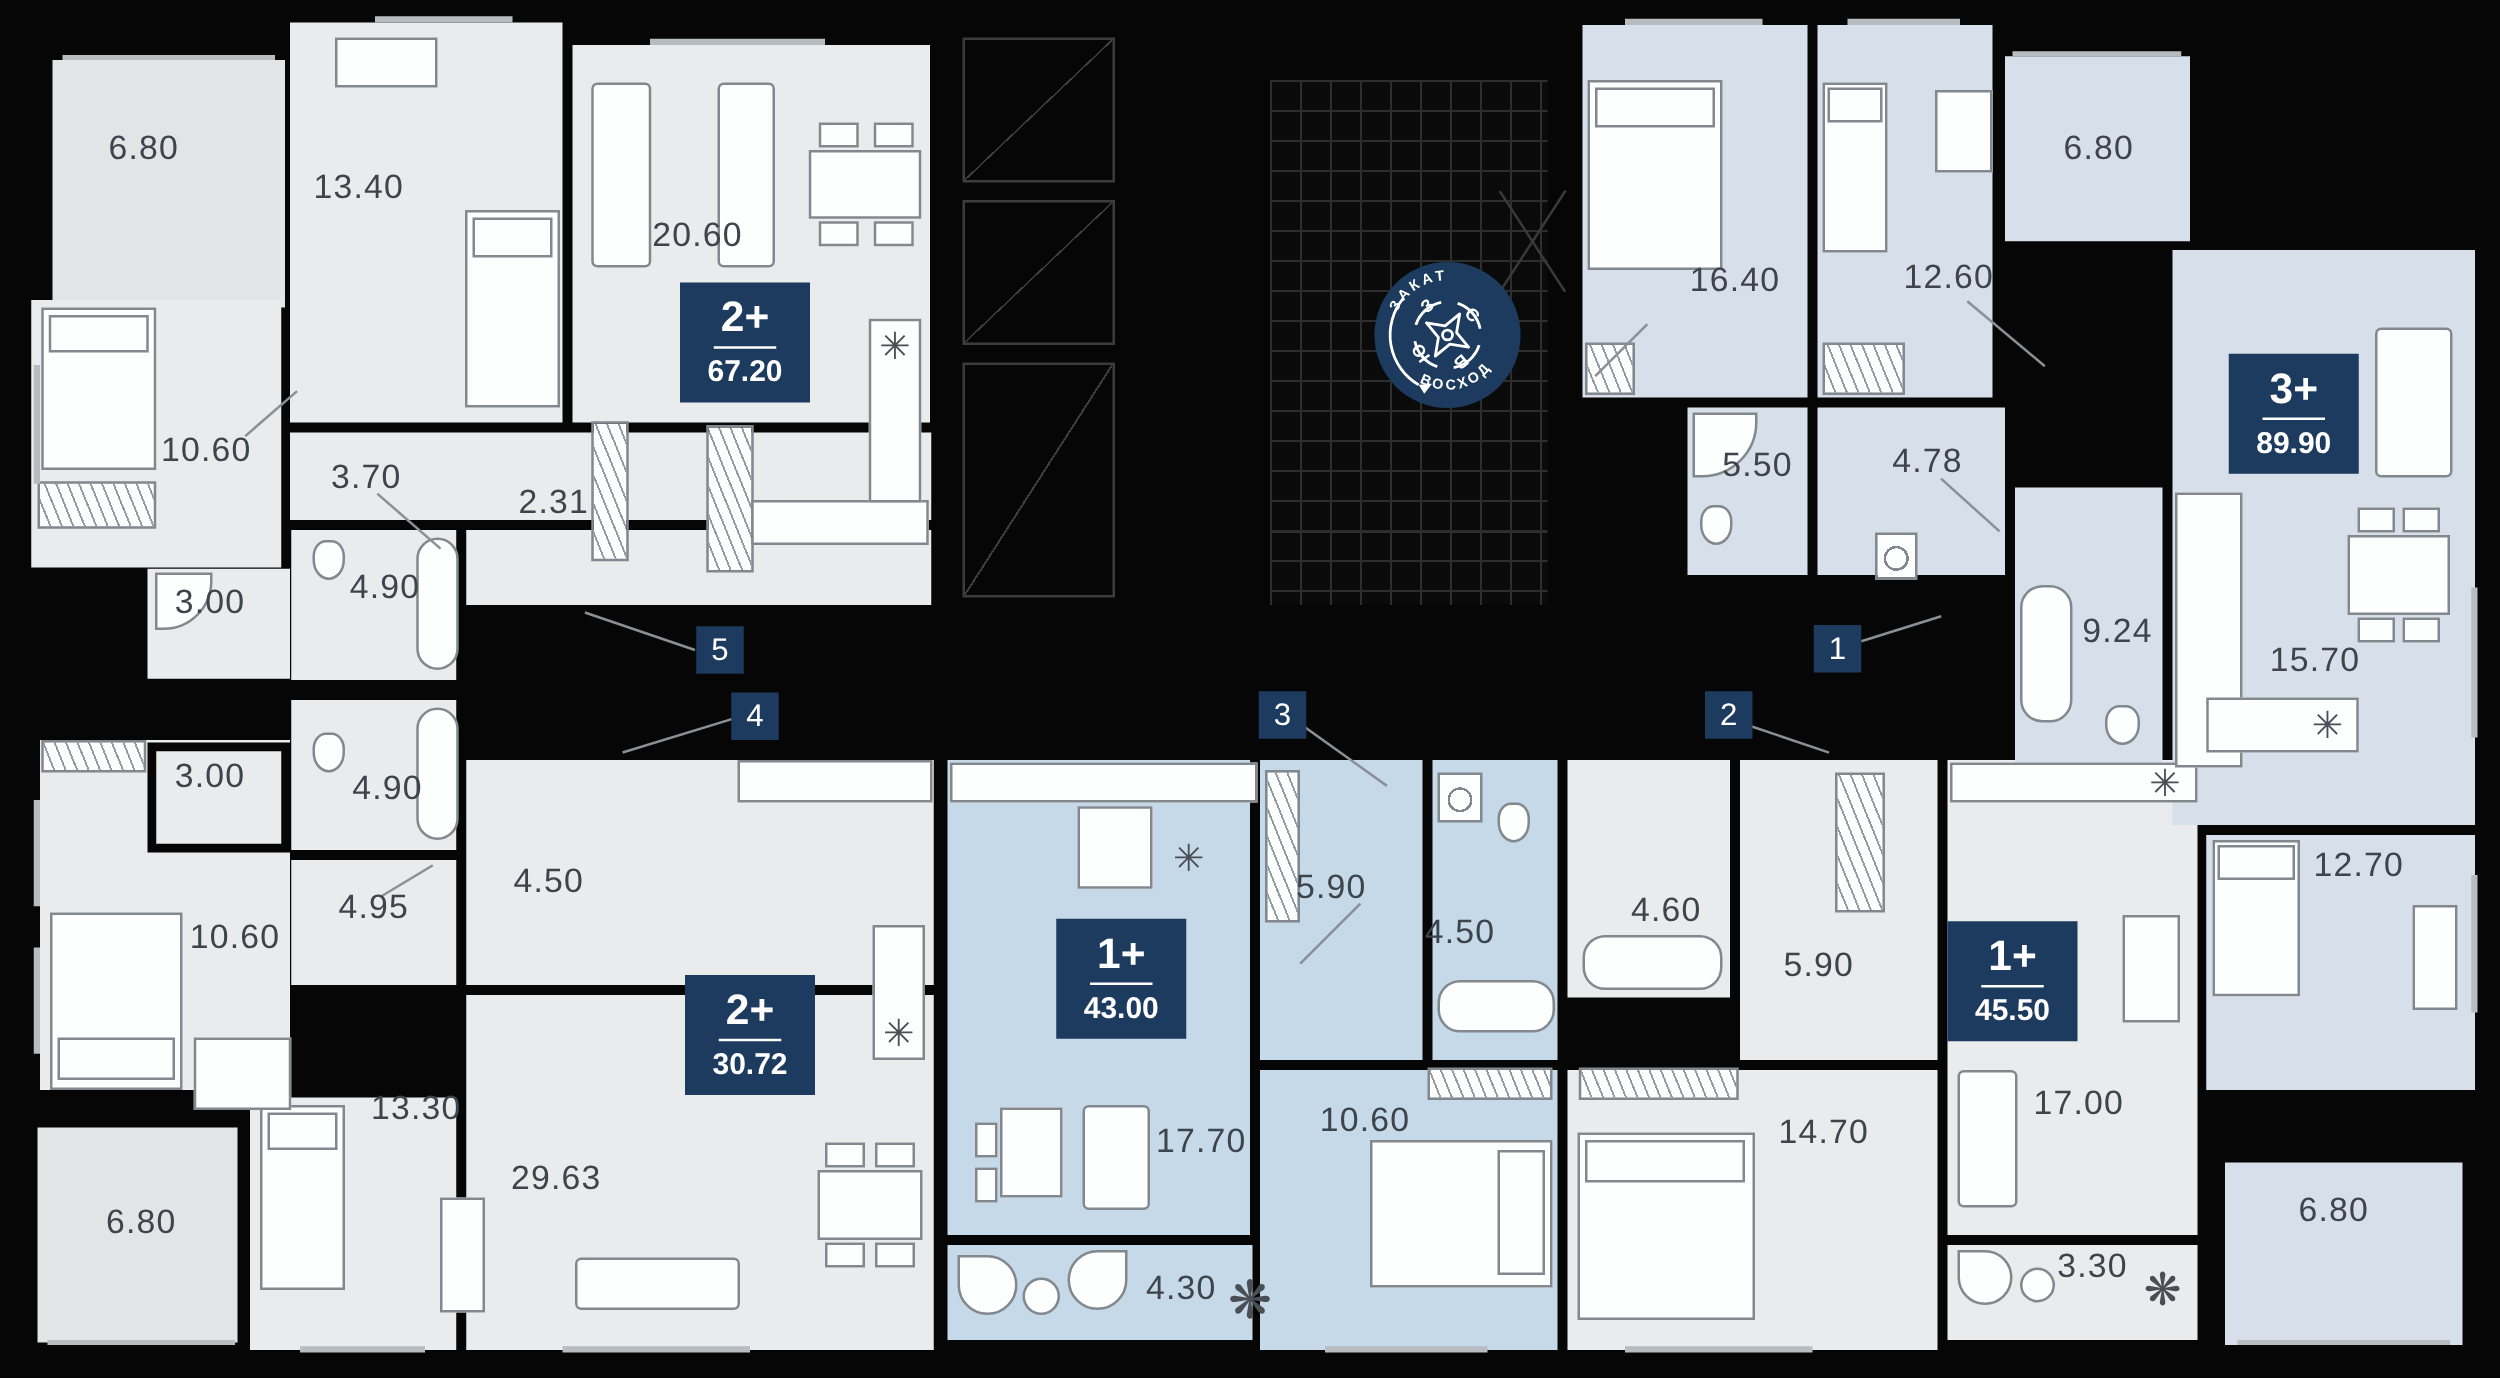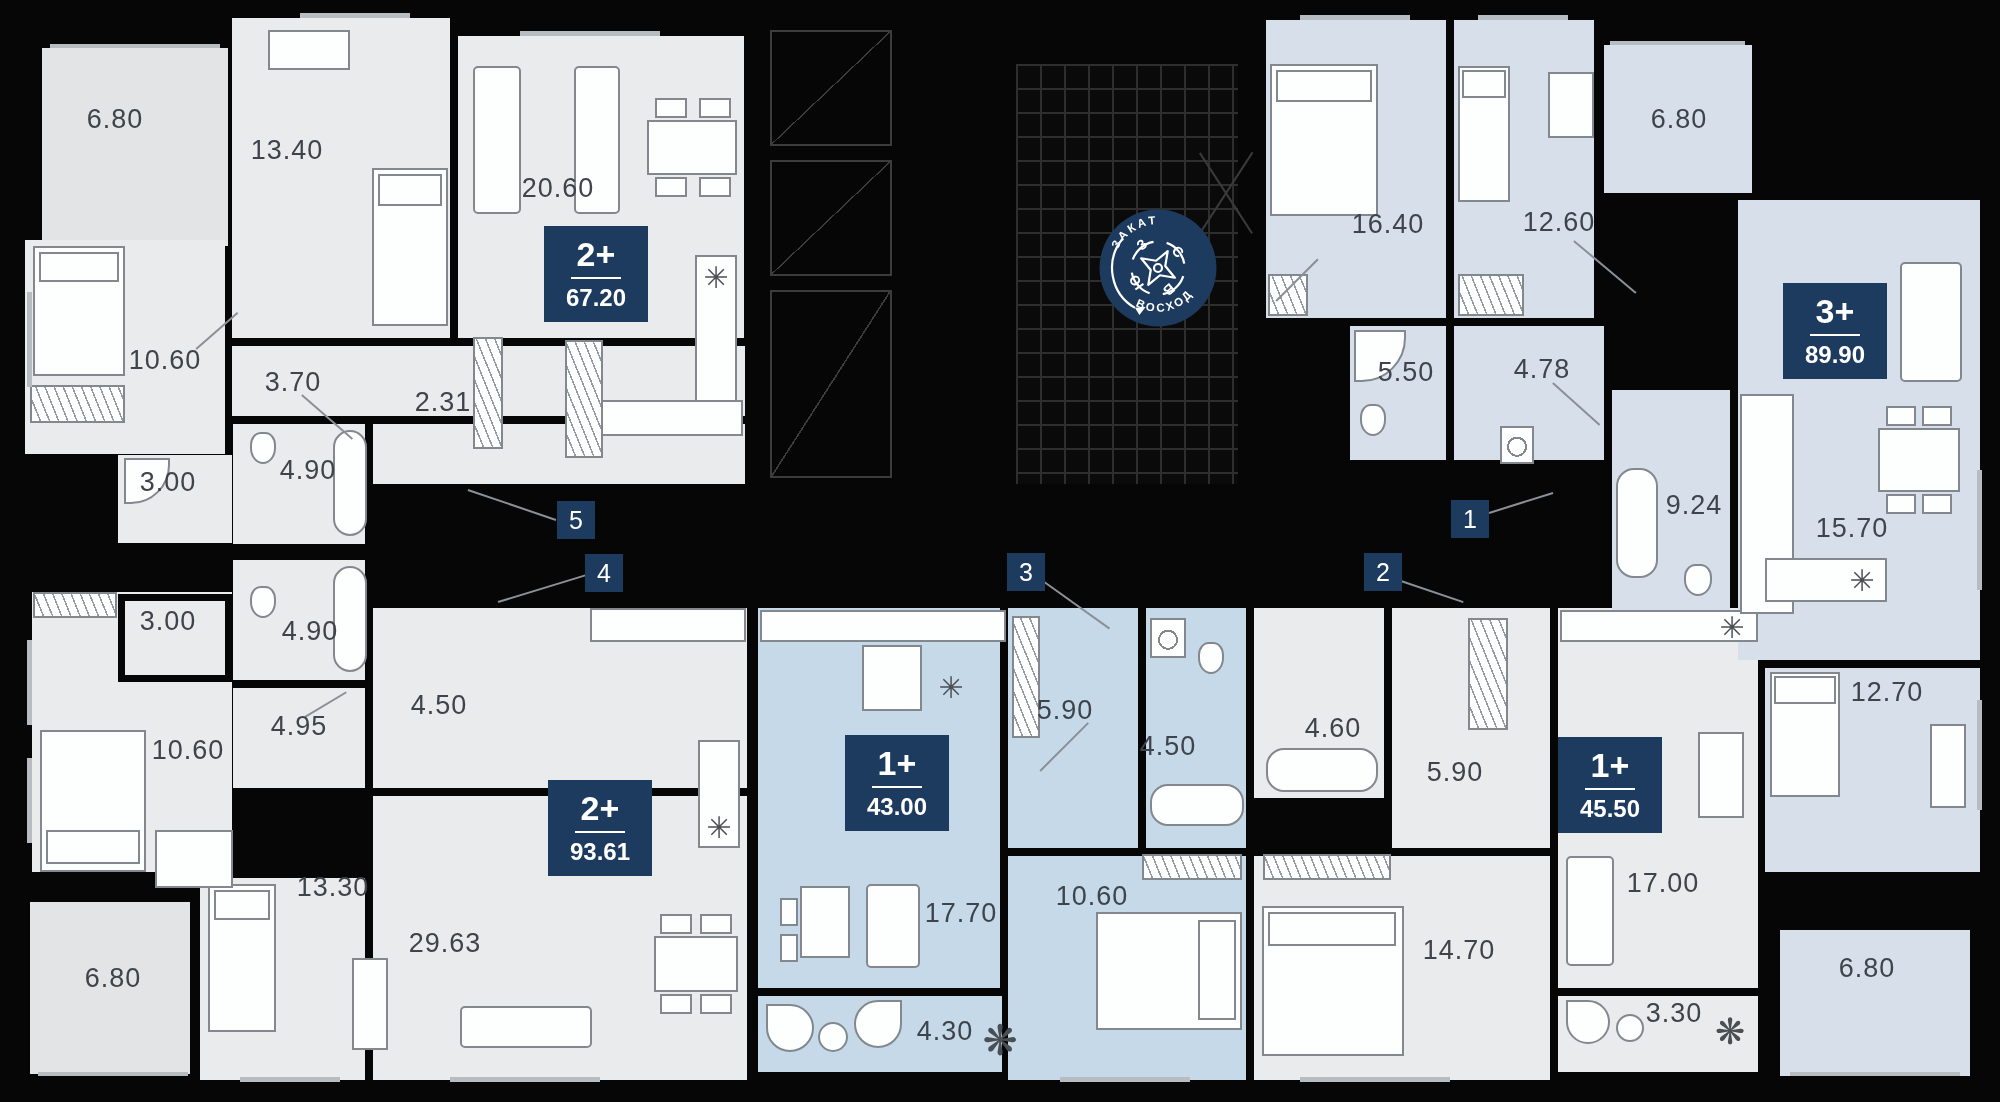--- a/index.html
+++ b/index.html
@@ -229,40 +229,40 @@
   <div class="lbl" style="left:333px;top:887px">13.30</div>
   <div class="lbl" style="left:445px;top:943px">29.63</div>
   <div class="lbl" style="left:113px;top:978px">6.80</div>
   <div class="lbl" style="left:1065px;top:710px">5.90</div>
   <div class="lbl" style="left:1168px;top:746px">4.50</div>
   <div class="lbl" style="left:961px;top:913px">17.70</div>
   <div class="lbl" style="left:1092px;top:896px">10.60</div>
   <div class="lbl" style="left:945px;top:1031px">4.30</div>
   <div class="lbl" style="left:1333px;top:728px">4.60</div>
   <div class="lbl" style="left:1455px;top:772px">5.90</div>
-  <div class="lbl" style="left:1459px;top:950px">14.70</div>
+  <div class="lbl" style="left:1459px;top:906px">14.70</div>
   <div class="lbl" style="left:1663px;top:883px">17.00</div>
   <div class="lbl" style="left:1674px;top:1013px">3.30</div>
   <div class="lbl" style="left:1388px;top:224px">16.40</div>
   <div class="lbl" style="left:1559px;top:222px">12.60</div>
   <div class="lbl" style="left:1679px;top:119px">6.80</div>
   <div class="lbl" style="left:1406px;top:372px">5.50</div>
   <div class="lbl" style="left:1542px;top:369px">4.78</div>
   <div class="lbl" style="left:1694px;top:505px">9.24</div>
   <div class="lbl" style="left:1852px;top:528px">15.70</div>
   <div class="lbl" style="left:1887px;top:692px">12.70</div>
   <div class="lbl" style="left:1867px;top:968px">6.80</div>
 
   <div class="badge" style="left:544px;top:226px">
     <div class="t">2+</div>
     <div class="a">67.20</div>
   </div>
   <div class="badge" style="left:548px;top:780px">
     <div class="t">2+</div>
-    <div class="a">93.61</div>
+    <div class="a">30.72</div>
   </div>
   <div class="badge" style="left:845px;top:735px">
     <div class="t">1+</div>
     <div class="a">43.00</div>
   </div>
   <div class="badge" style="left:1558px;top:737px">
     <div class="t">1+</div>
     <div class="a">45.50</div>
   </div>
   <div class="badge" style="left:1783px;top:283px">

